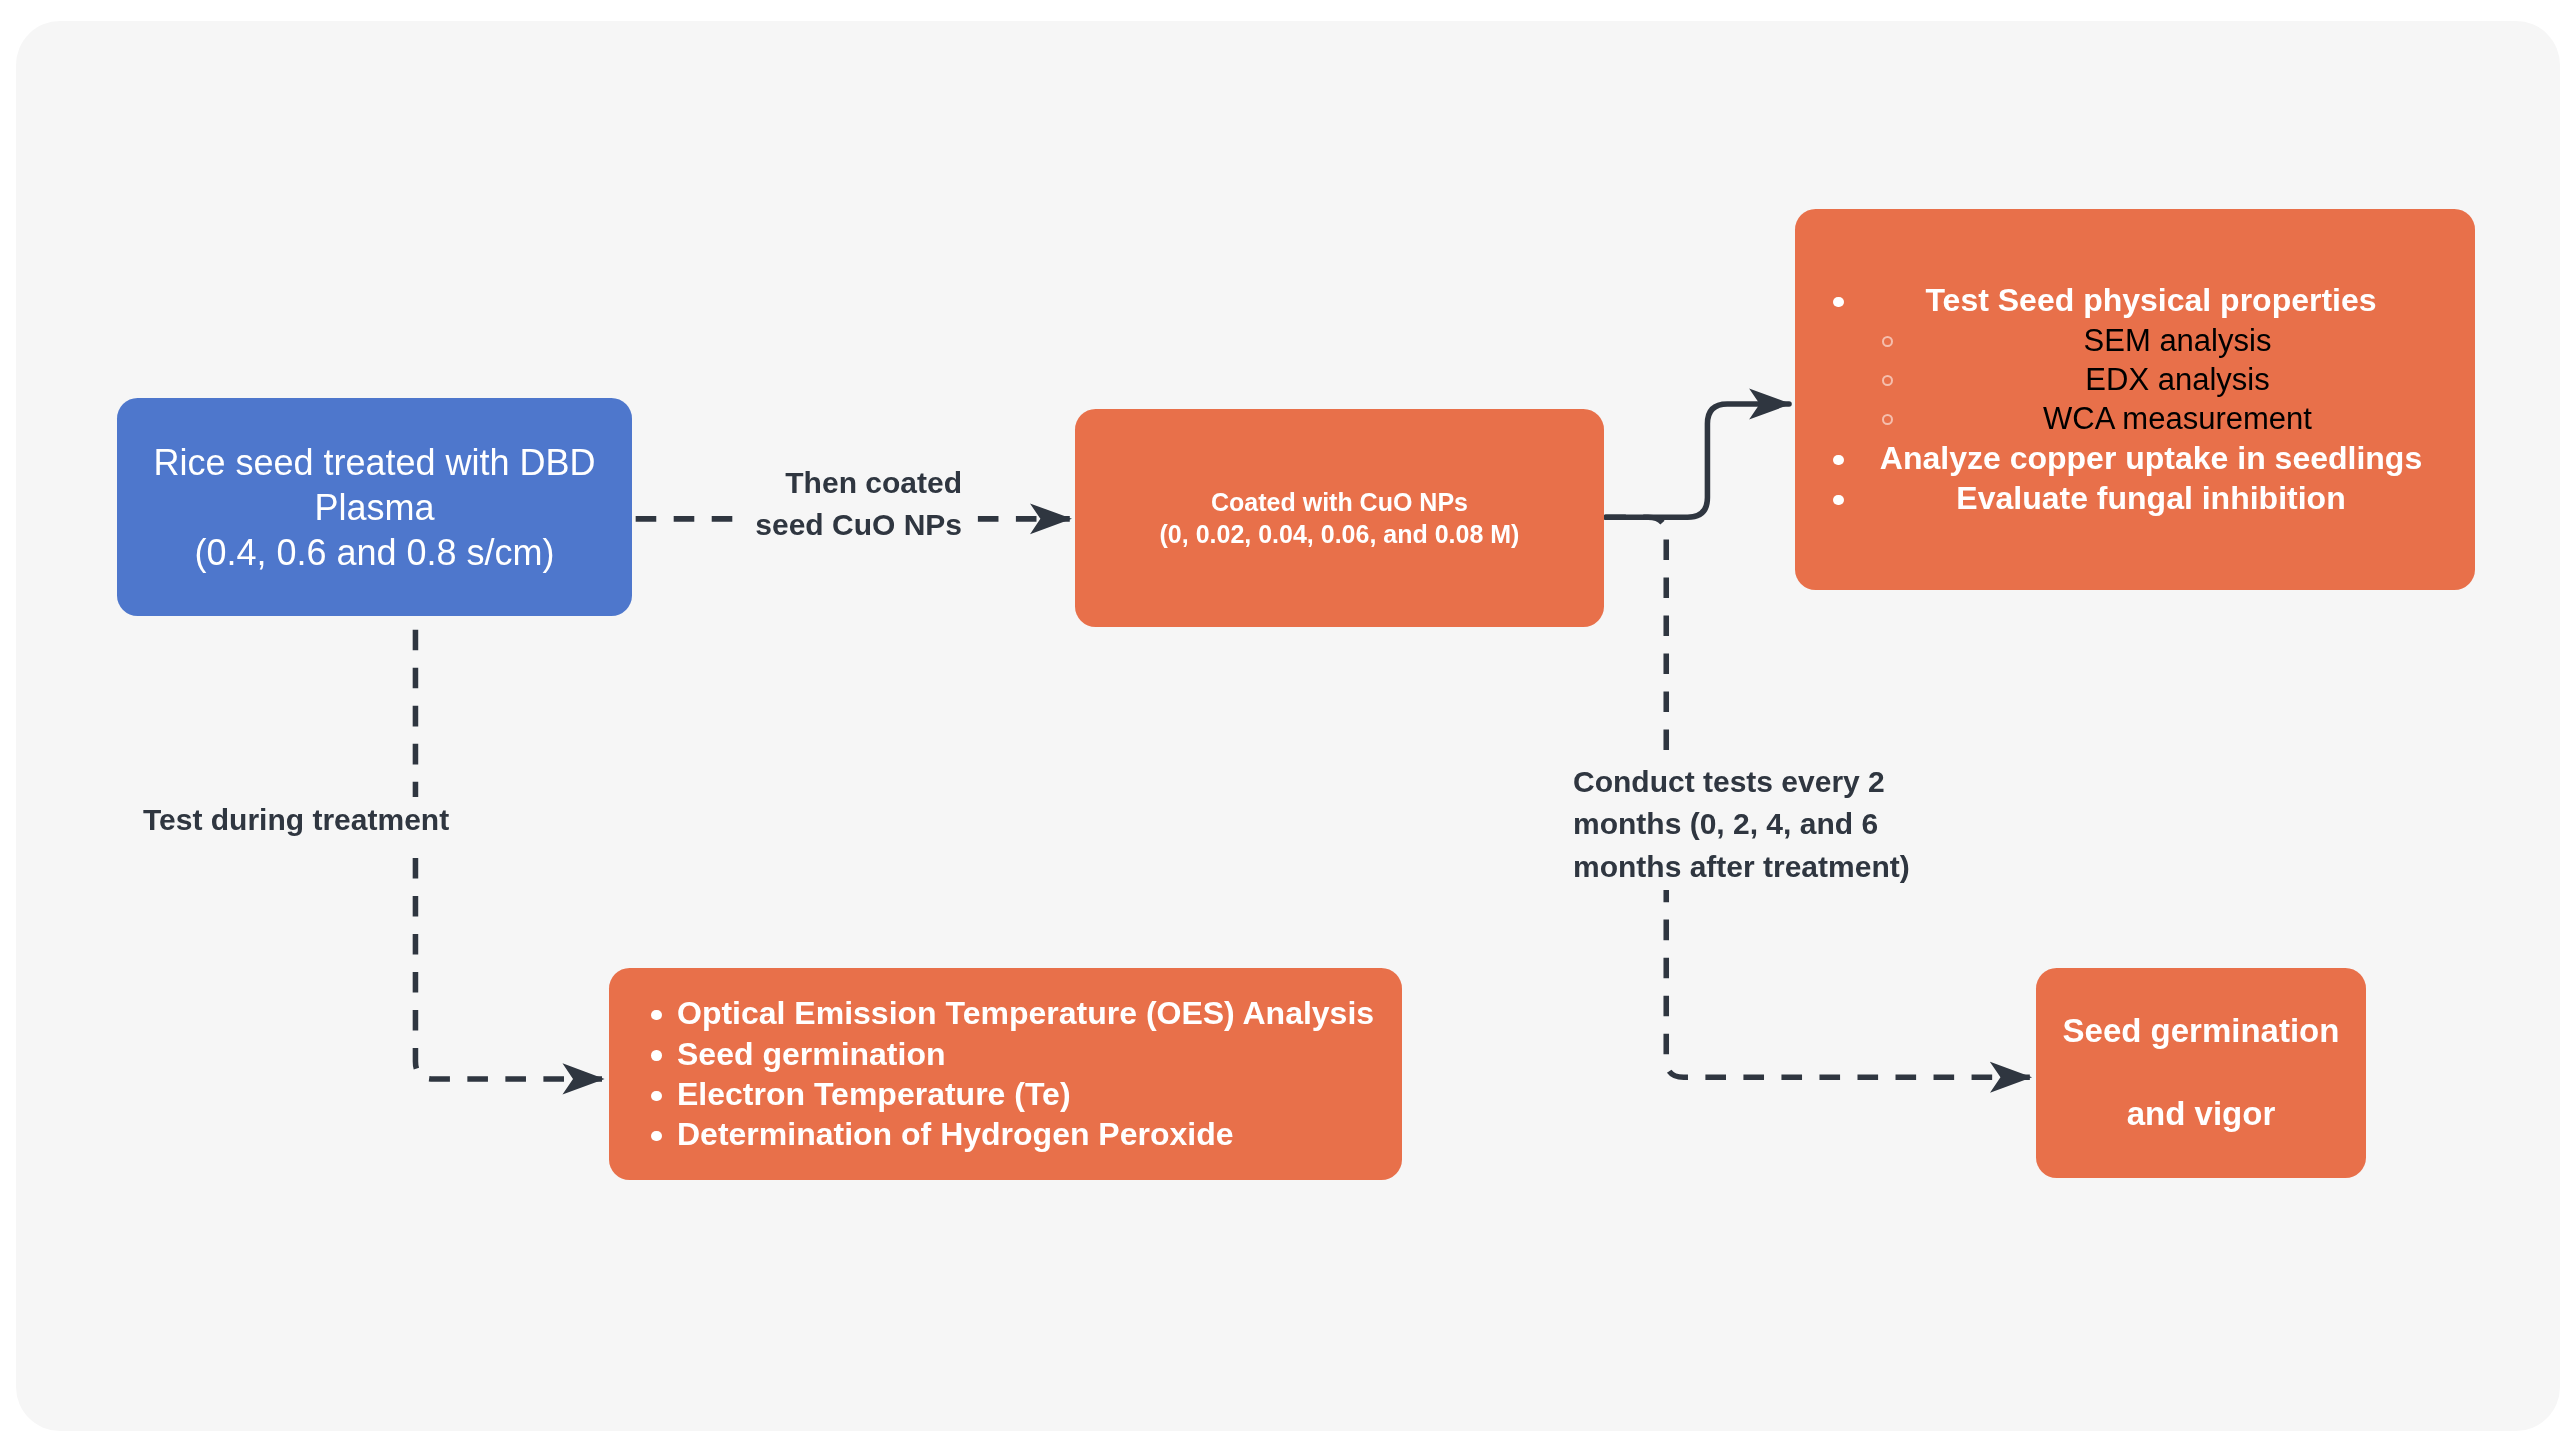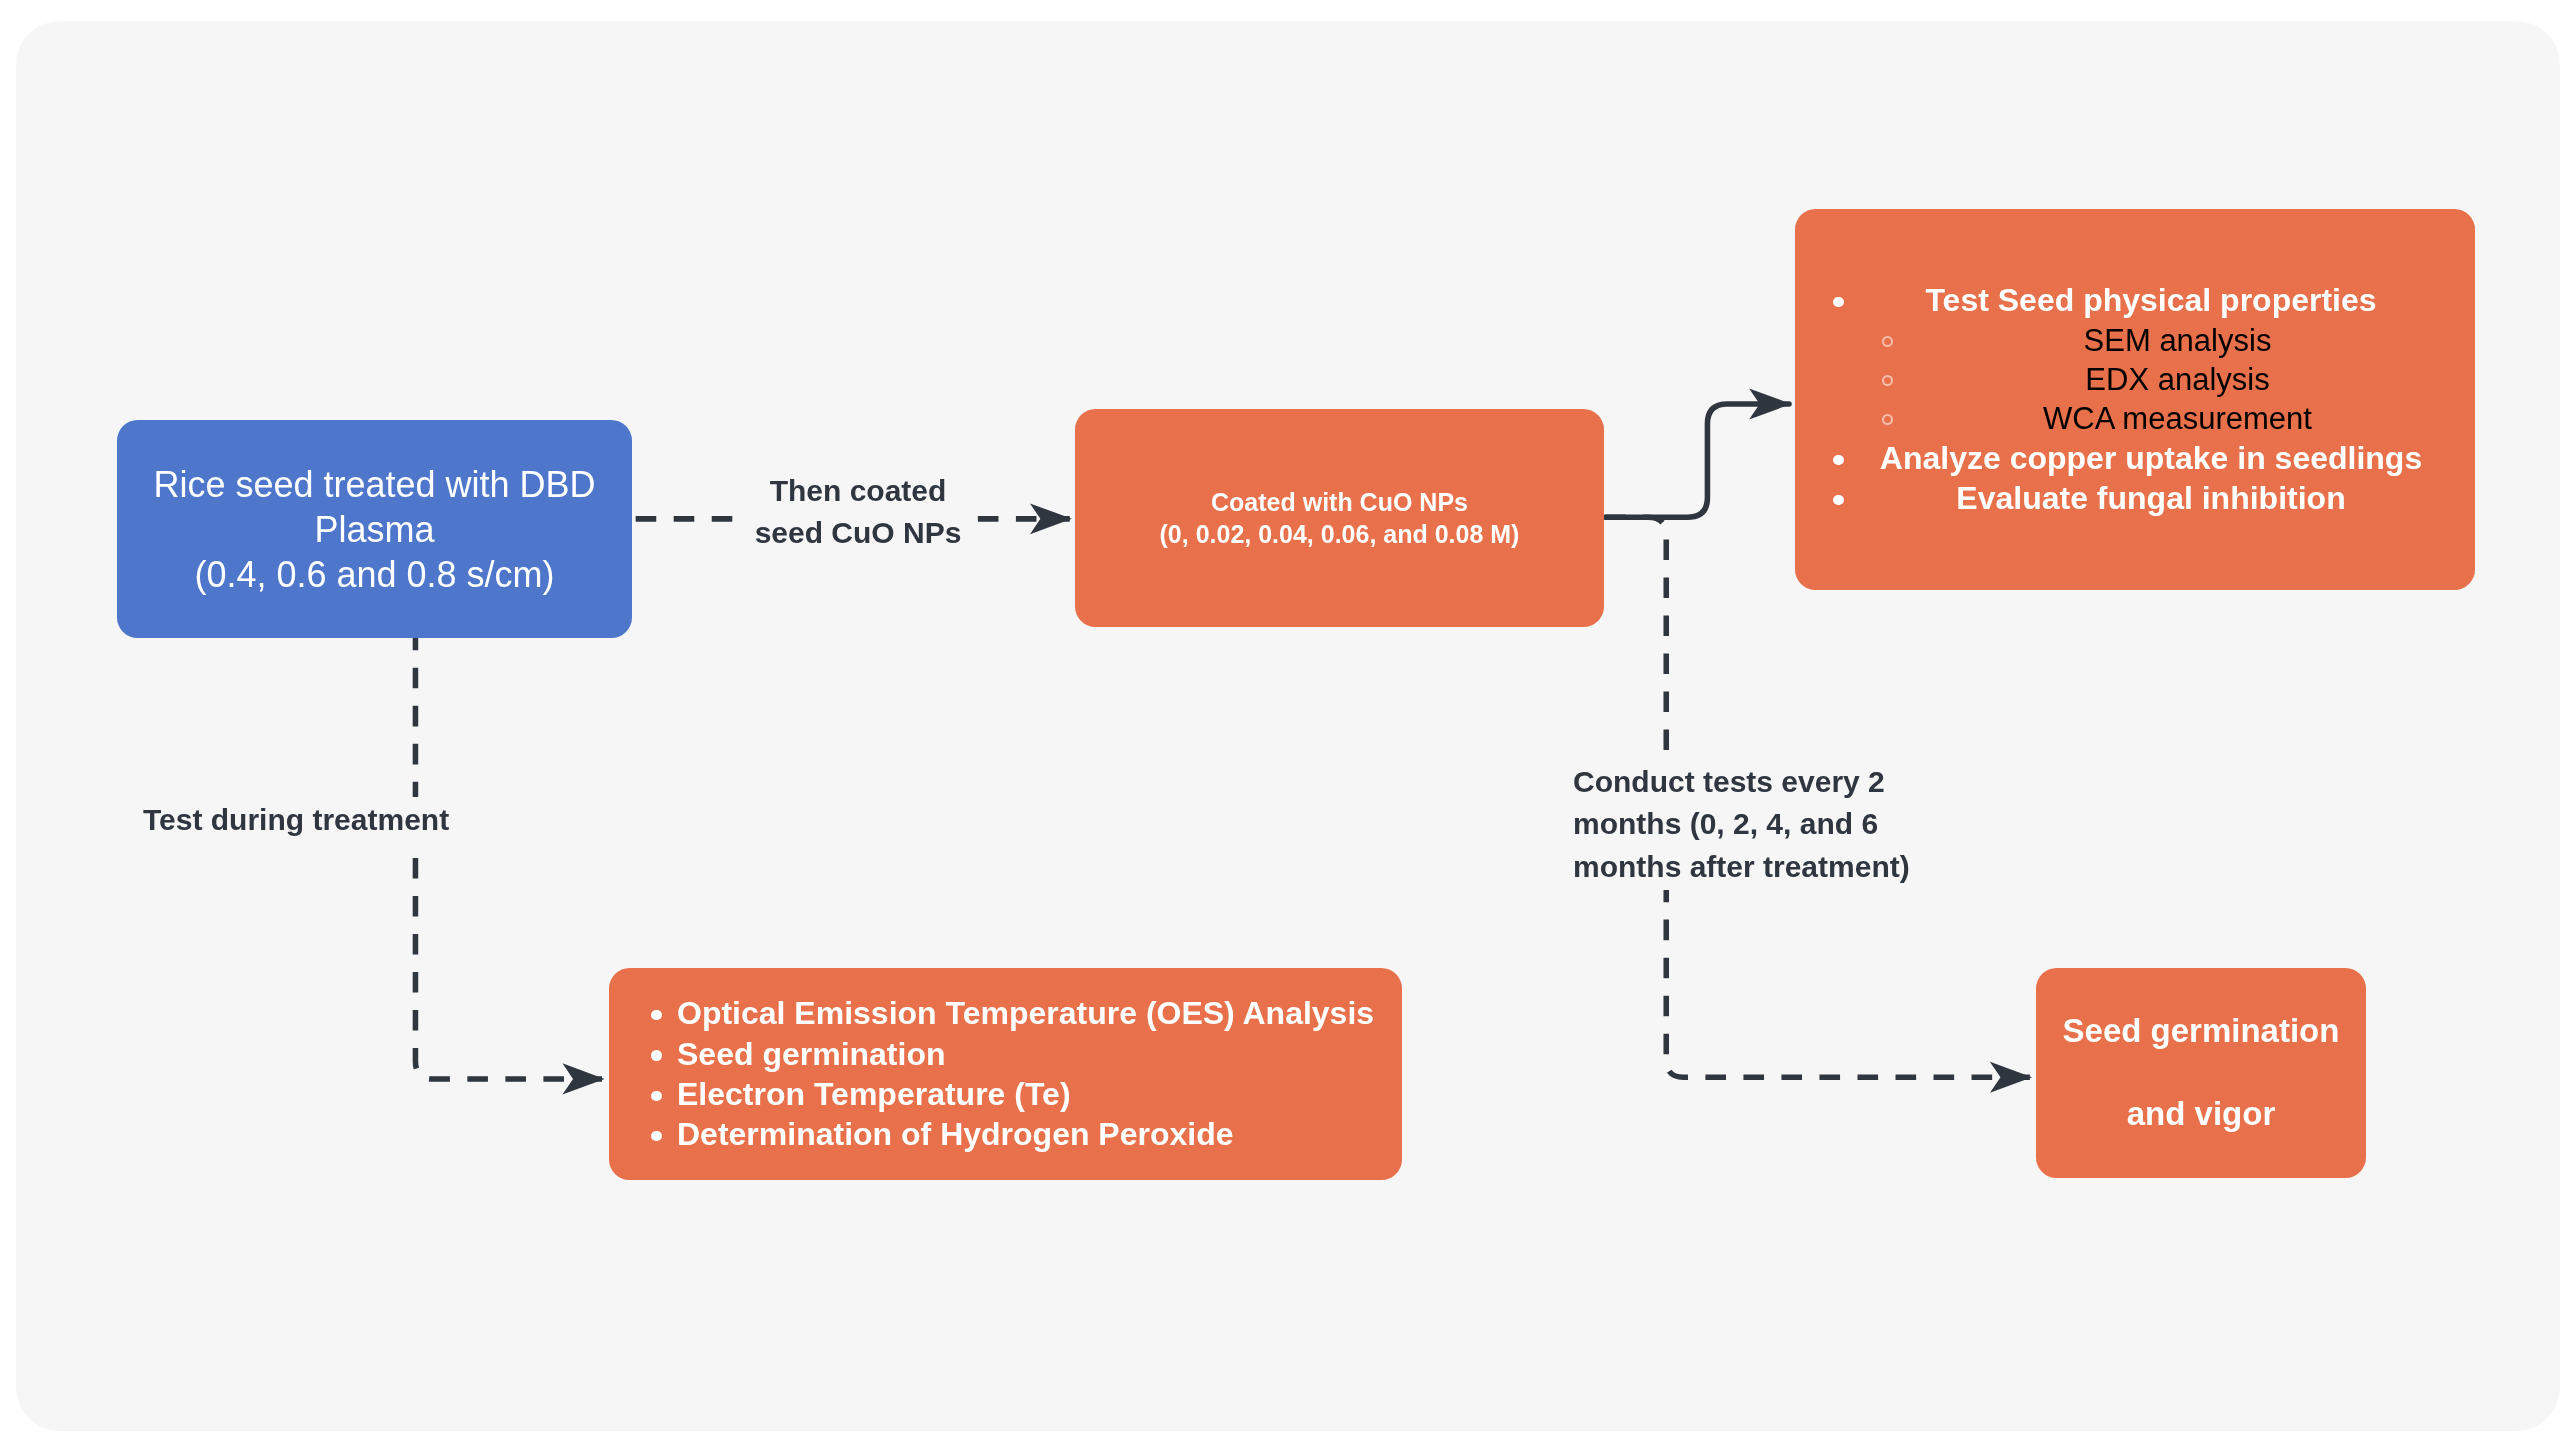--- a/index.html
+++ b/index.html
@@ -47,21 +47,21 @@
     justify-content: center;
   }
   .node.center { align-items: center; text-align: center; }
 
   .node-blue { background: #4e77cc; }
   .node-orange { background: #e8704a; }
 
   
   #node-start {
     left: 117px;
-    top: 420px;
+    top: 398px;
     width: 515px;
     height: 218px;
     padding: 0 20.6px;
     font-size: 36px;
     line-height: 1.25;
     font-weight: 400;
   }
 
   
   #node-coated {
@@ -162,22 +162,21 @@
     font-size: 30px;
     font-weight: 700;
     line-height: 1.42;
     background: #f6f6f6;
     padding: 1.6px 8px;
   }
   #label-coat {
     left: 746px;
     top: 460px;
     width: 208px;
-    text-align: center;
-    margin-top: 8px;
+    text-align: right;
   }
   #label-test-during {
     left: 135px;
     top: 797px;
     width: 357px;
     text-align: left;
   }
   #label-conduct {
     left: 1565px;
     top: 759px;

